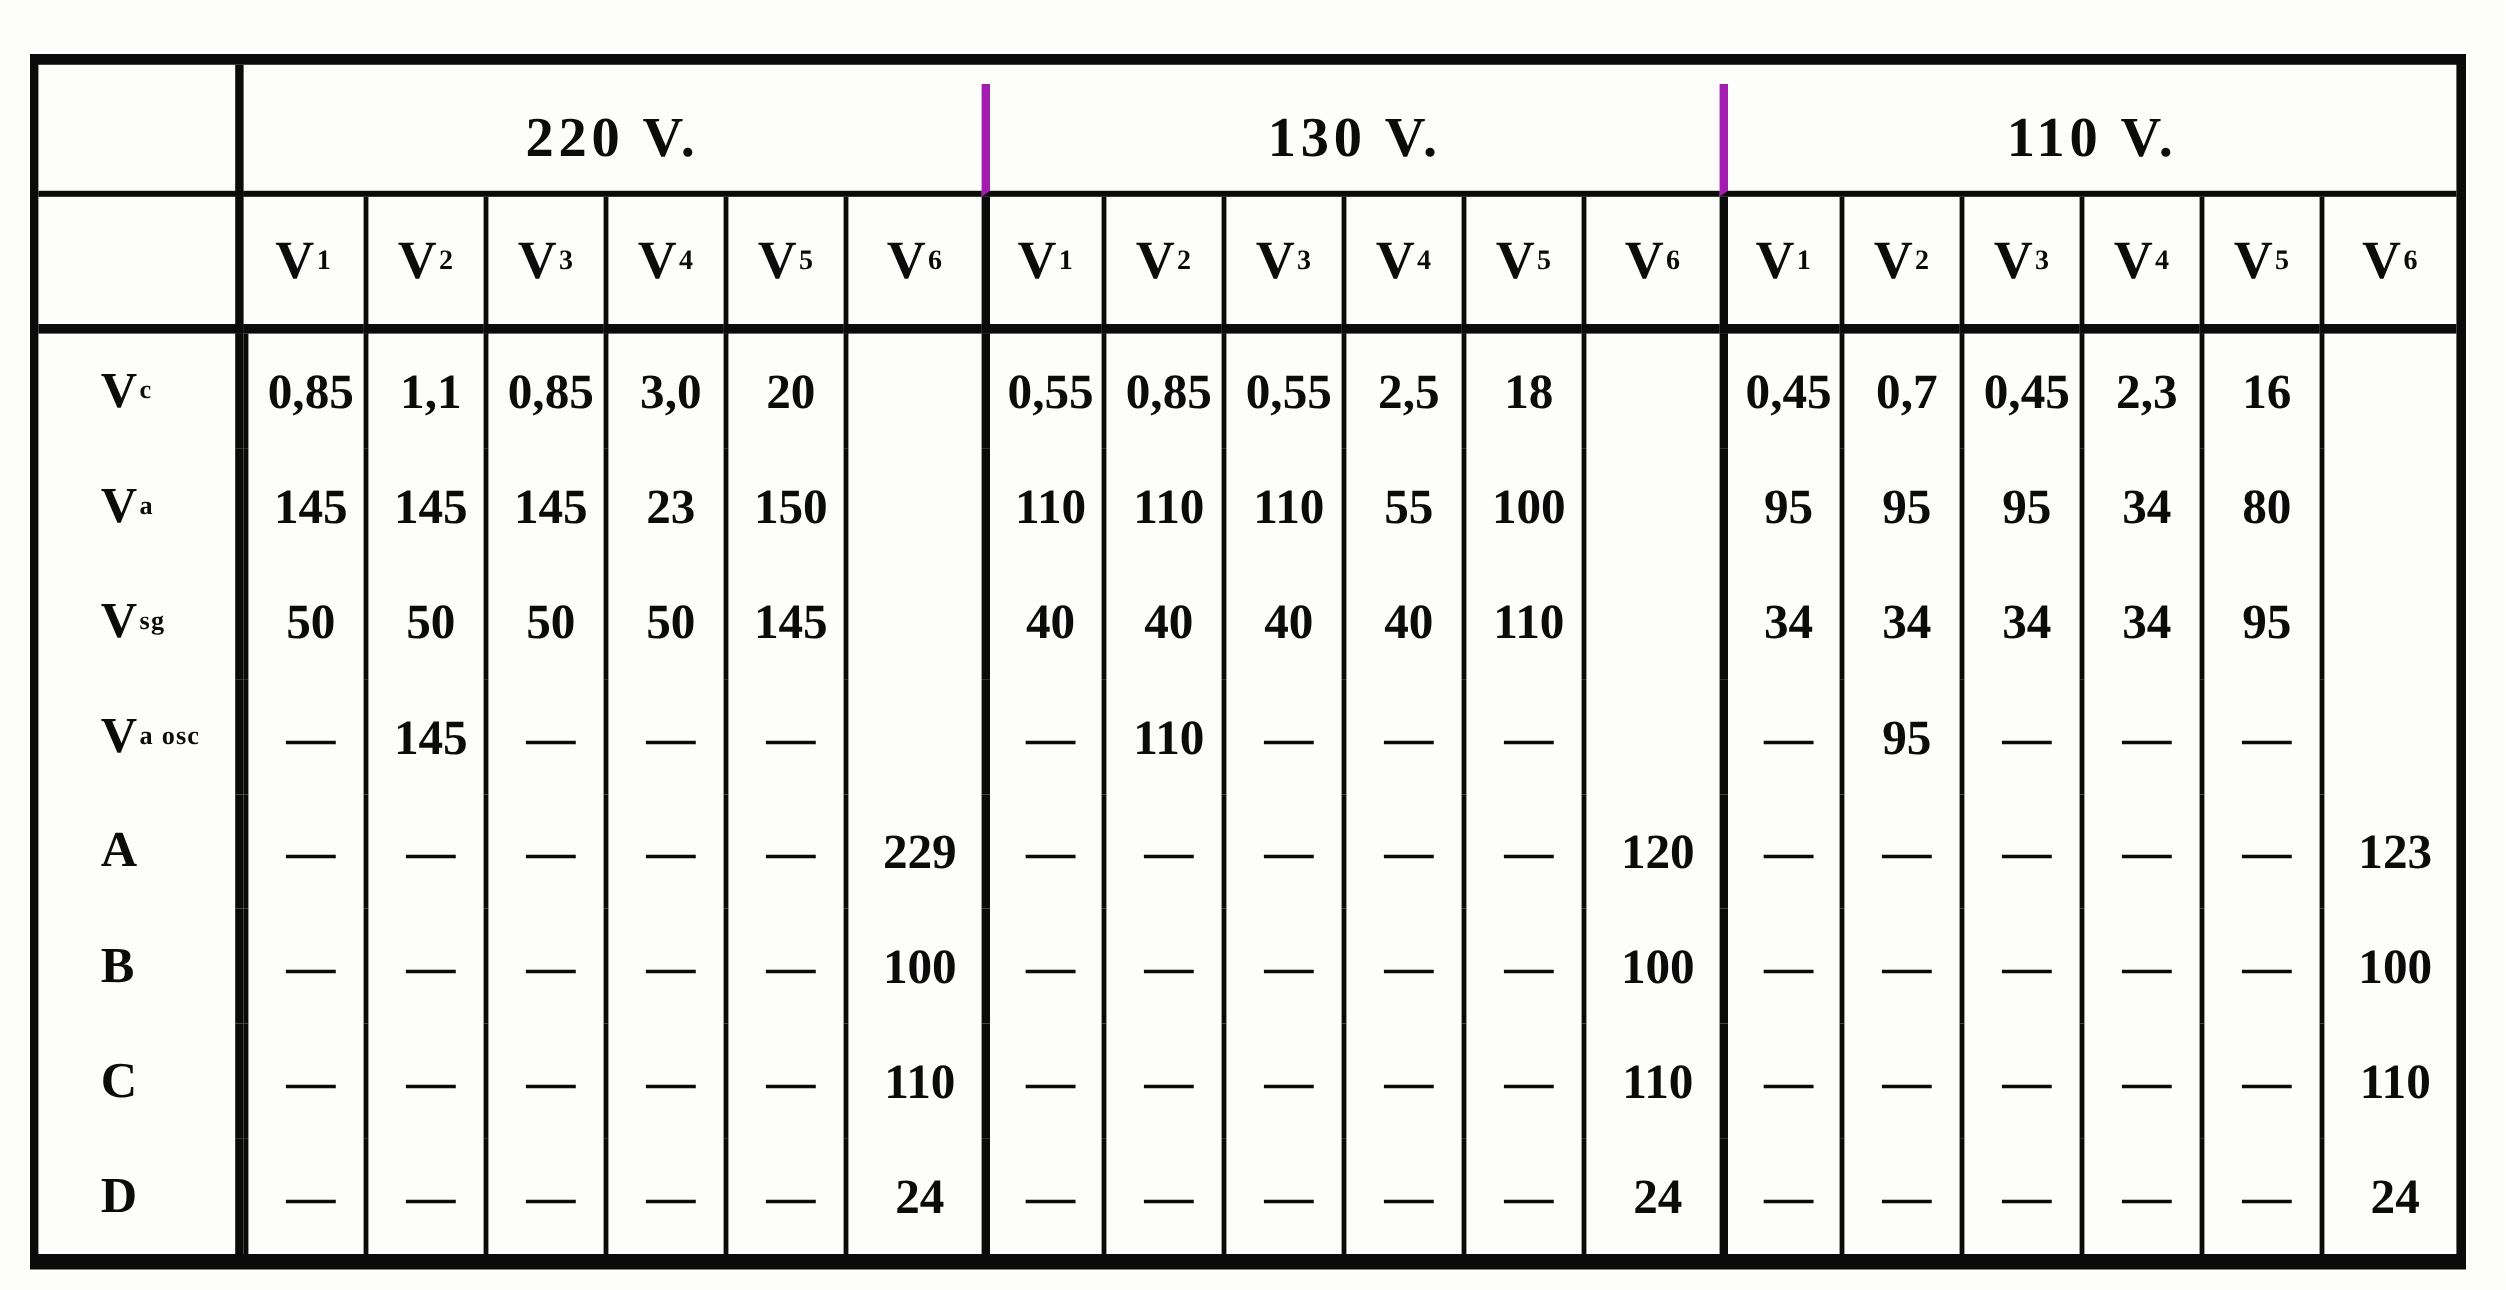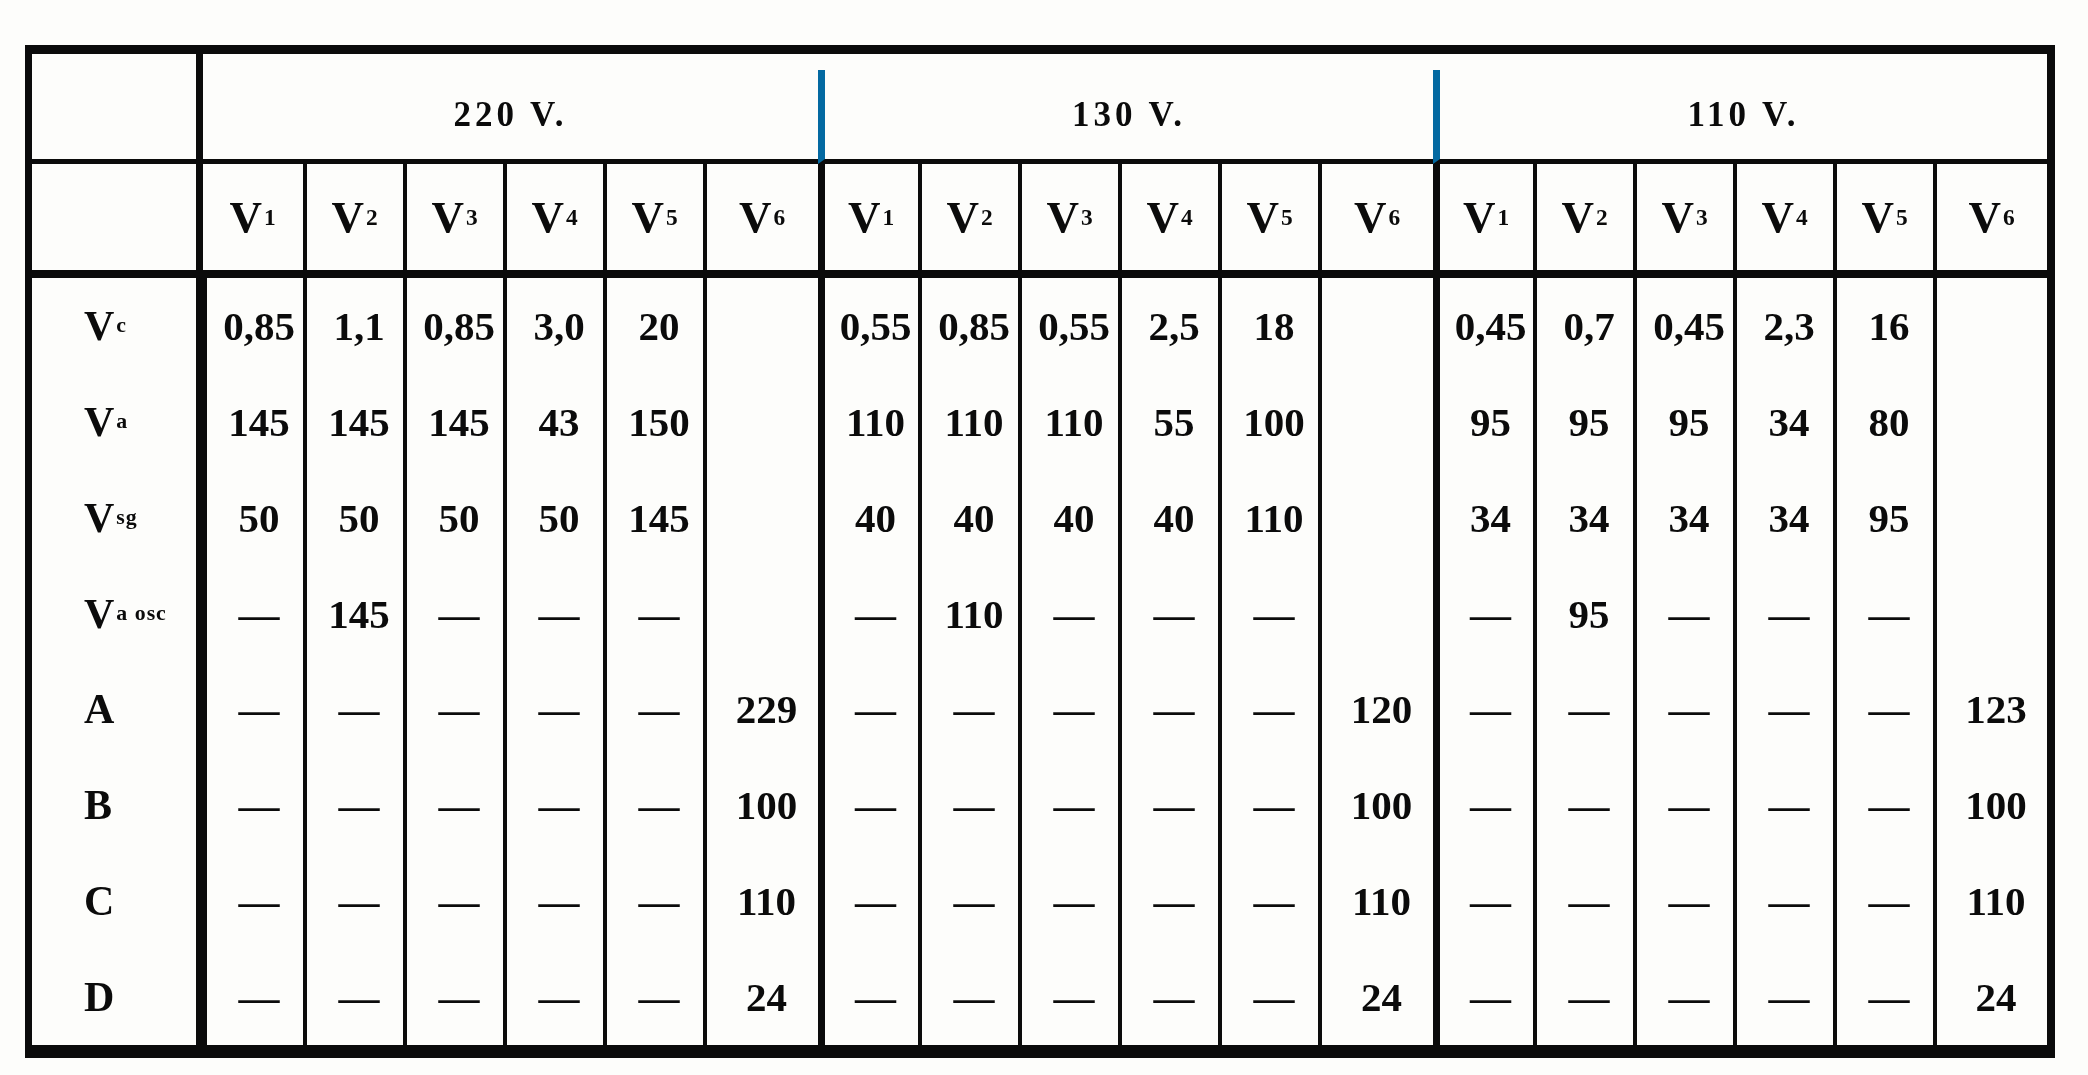--- a/index.html
+++ b/index.html
@@ -27,23 +27,23 @@
     display:flex;align-items:center;justify-content:center;
     border-color:#0b0b0b;
     overflow:hidden;
     white-space:nowrap;
   }
   
   .corner{border-right:7px solid #0b0b0b;border-bottom:5px solid #0b0b0b;}
   .group-cell{
     grid-column:span 6;
     border-bottom:5px solid #0b0b0b;
-    font-size:35px;font-weight:700;letter-spacing:4px;margin-top:16px;
-  }
-  .gb{border-left:7px solid #0369a1;}
+    font-size:47px;font-weight:700;letter-spacing:4px;margin-top:16px;
+  }
+  .gb{border-left:7px solid #a21caf;}
   
   .h2-label{border-right:7px solid #0b0b0b;border-bottom:8px solid #0b0b0b;}
   .vhead{
     border-bottom:8px solid #0b0b0b;
     border-left:4px solid #0b0b0b;
     font-size:45px;font-weight:700;
   }
   .first{border-left:none;}
   .vhead.gb,.val.gb{border-left:7px solid #0b0b0b;}
   sub{font-size:0.52em;vertical-align:-0.32em;margin-left:2px;letter-spacing:1px;}
@@ -164,21 +164,21 @@
       <div class="cell val">2,3</div>
       <div class="cell val">16</div>
       <div class="cell val"></div>
       <div class="cell row-label">
         <span>V</span>
         <sub>a</sub>
       </div>
       <div class="cell val first">145</div>
       <div class="cell val">145</div>
       <div class="cell val">145</div>
-      <div class="cell val">43</div>
+      <div class="cell val">23</div>
       <div class="cell val">150</div>
       <div class="cell val"></div>
       <div class="cell val gb">110</div>
       <div class="cell val">110</div>
       <div class="cell val">110</div>
       <div class="cell val">55</div>
       <div class="cell val">100</div>
       <div class="cell val"></div>
       <div class="cell val gb">95</div>
       <div class="cell val">95</div>

